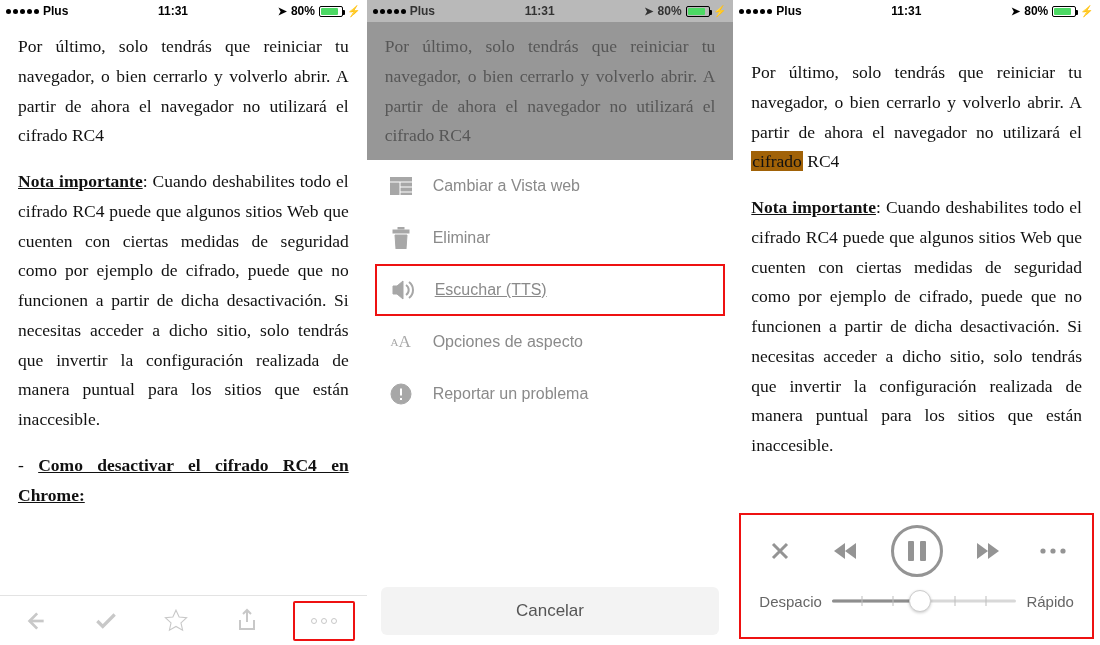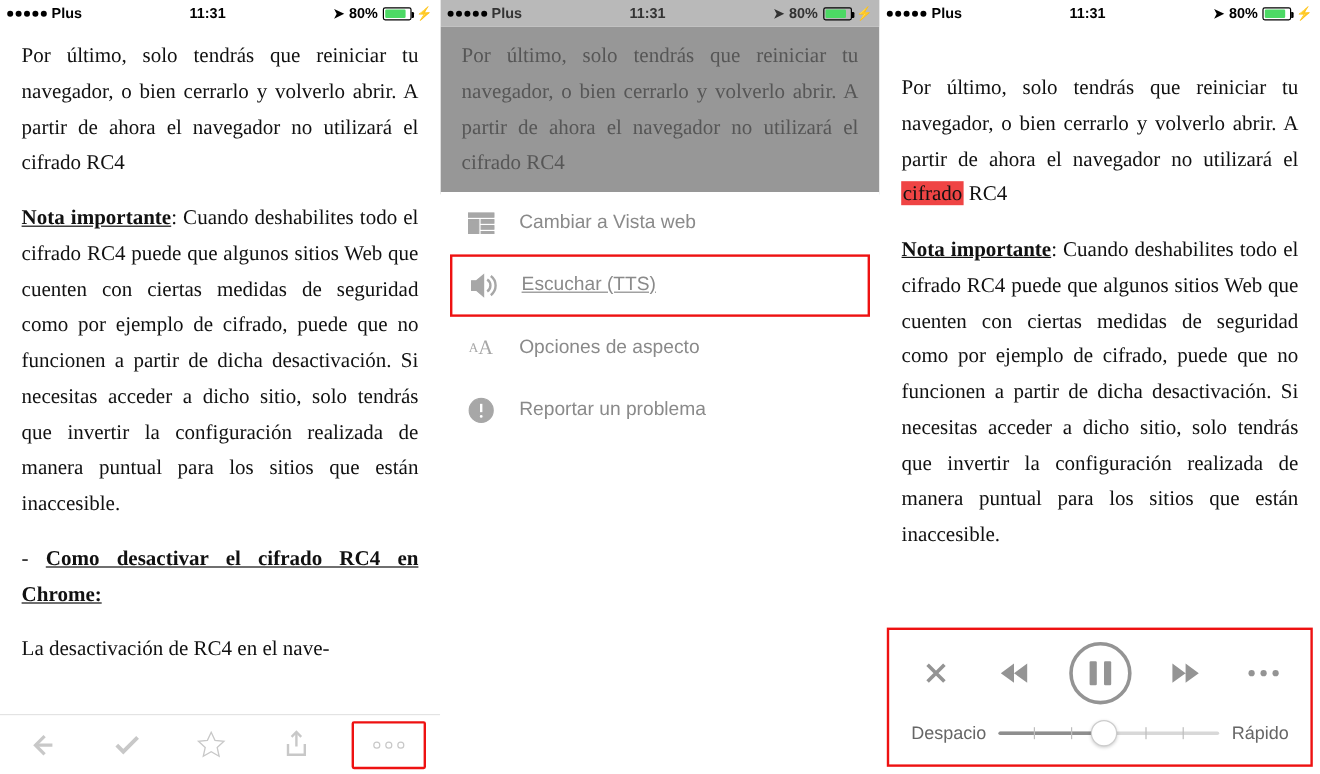--- a/index.html
+++ b/index.html
@@ -52,21 +52,21 @@
     padding: 10px 18px 0 18px;
     color: #111;
     font-family: Georgia, "Times New Roman", serif;
     font-size: 17.5px;
     line-height: 1.7;
     text-align: justify;
     hyphens: manual;
   }
   .article p { margin-bottom: 16px; }
   .article .bold-run { font-weight: 700; text-decoration: underline; }
-  mark.read { background: #ef4444; color: #111; padding: 0 1px; }
+  mark.read { background: #a16207; color: #111; padding: 0 1px; }
 
   
   .toolbar {
     position: absolute; left: 0; right: 0; bottom: 0;
     height: 50px;
     border-top: 1px solid #e3e3e3;
     display: flex; align-items: center; justify-content: space-around;
     background: #fff;
   }
   .tb-btn { color: #c8c8c8; display: flex; align-items: center; justify-content: center; width: 48px; height: 48px; }
@@ -119,21 +119,21 @@
     color: #555;
     font-size: 17px;
     font-family: -apple-system, "Helvetica Neue", Arial, sans-serif;
   }
 
   
   .player-wrap {
     position: absolute; left: 6px; right: 6px; bottom: 6px;
     border: 2px solid #e11;
     background: #fff;
-    padding: 10px 18px 14px 18px;
+    padding: 10px 18px 24px 18px;
   }
   .player-row {
     display: flex; align-items: center; justify-content: space-between;
     margin-bottom: 12px;
   }
   .p-btn { color: #949494; display: flex; align-items: center; justify-content: center; width: 42px; height: 42px; }
   .p-btn svg { fill: #949494; }
   .p-pause {
     width: 52px; height: 52px; border: 3px solid #949494; border-radius: 50%;
     display: flex; align-items: center; justify-content: center;
@@ -184,21 +184,20 @@
           <span class="fill"></span>
         </span>
       <span class="bolt">⚡</span>
     </div>
   </div>
 
   <div class="article">
     <p>Por último, solo tendrás que reini­ciar tu navegador, o bien cerrarlo y volverlo abrir. A partir de ahora el navegador no utilizará el cifrado RC4</p>
     <p><span class="bold-run">Nota importante</span><span>: Cuando deshabili­tes todo el cifrado RC4 puede que al­gunos sitios Web que cuenten con ciertas medidas de seguridad como por ejemplo de cifrado, puede que no funcionen a partir de dicha desac­tivación. Si necesitas acceder a dicho sitio, solo tendrás que invertir la con­figuración realizada de manera pun­tual para los sitios que están inaccesi­ble.</span></p>
     <p><span>- </span><span class="bold-run">Como desactivar el cifrado RC4 en Chrome:</span></p>
-    <p>La desactivación de RC4 en el nave-</p>
   </div>
 
   <div class="toolbar">
     <div class="tb-btn">
       <svg width="26" height="26" viewBox="0 0 24 24" stroke-width="2.5">
           <path d="M14 5l-7 7 7 7"></path>
           <path d="M7 12h13"></path>
         </svg>
     </div>
     <div class="tb-btn">
@@ -262,20 +261,30 @@
         <svg width="22" height="18" viewBox="0 0 22 18" fill="#a7a7a7" stroke="none">
             <rect x="0" y="0" width="22" height="4"></rect>
             <rect x="0" y="6" width="9" height="12"></rect>
             <rect x="11" y="6" width="11" height="3"></rect>
             <rect x="11" y="11" width="11" height="3"></rect>
             <rect x="11" y="16" width="11" height="2"></rect>
           </svg>
       </span>
       <span>Cambiar a Vista web</span>
     </div>
+    <div class="menu-item">
+      <span class="micon">
+        <svg width="20" height="22" viewBox="0 0 20 22" fill="#a7a7a7" stroke="none">
+            <rect x="2" y="3" width="16" height="3"></rect>
+            <rect x="7" y="0" width="6" height="2"></rect>
+            <path d="M4 8h12l-1 14H5z"></path>
+          </svg>
+      </span>
+      <span>Eliminar</span>
+    </div>
     <div class="menu-item menu-hl">
       <span class="micon">
         <svg width="24" height="22" viewBox="0 0 24 22" fill="#a7a7a7" stroke="none">
             <path d="M2 7h4l6-5v18l-6-5H2z"></path>
             <path d="M15 6a6 6 0 010 10" fill="none" stroke="#a7a7a7" stroke-width="2"></path>
             <path d="M18 3a10 10 0 010 16" fill="none" stroke="#a7a7a7" stroke-width="2"></path>
           </svg>
       </span>
       <span>Escuchar (TTS)</span>
     </div>
@@ -291,20 +300,23 @@
         <svg width="22" height="22" viewBox="0 0 22 22" fill="#a7a7a7" stroke="none">
             <circle cx="11" cy="11" r="10"></circle>
             <rect x="9.5" y="5" width="3" height="8" fill="#fff"></rect>
             <circle cx="11" cy="16" r="1.7" fill="#fff"></circle>
           </svg>
       </span>
       <span>Reportar un problema</span>
     </div>
 
     <div style="flex:1"></div>
+    <div class="cancel-btn">
+      <span>Cancelar</span>
+    </div>
   </div>
 </div>
 
 <div class="screen">
   <div class="statusbar">
     <div class="sb-left">
       <span class="dots">
           <span></span>
           <span></span>
           <span></span>

